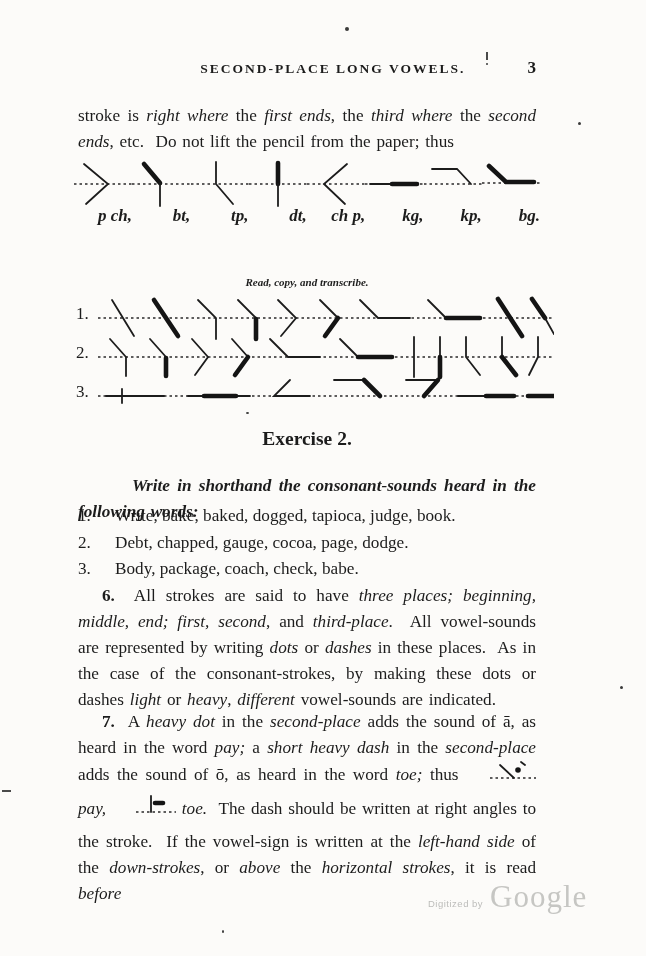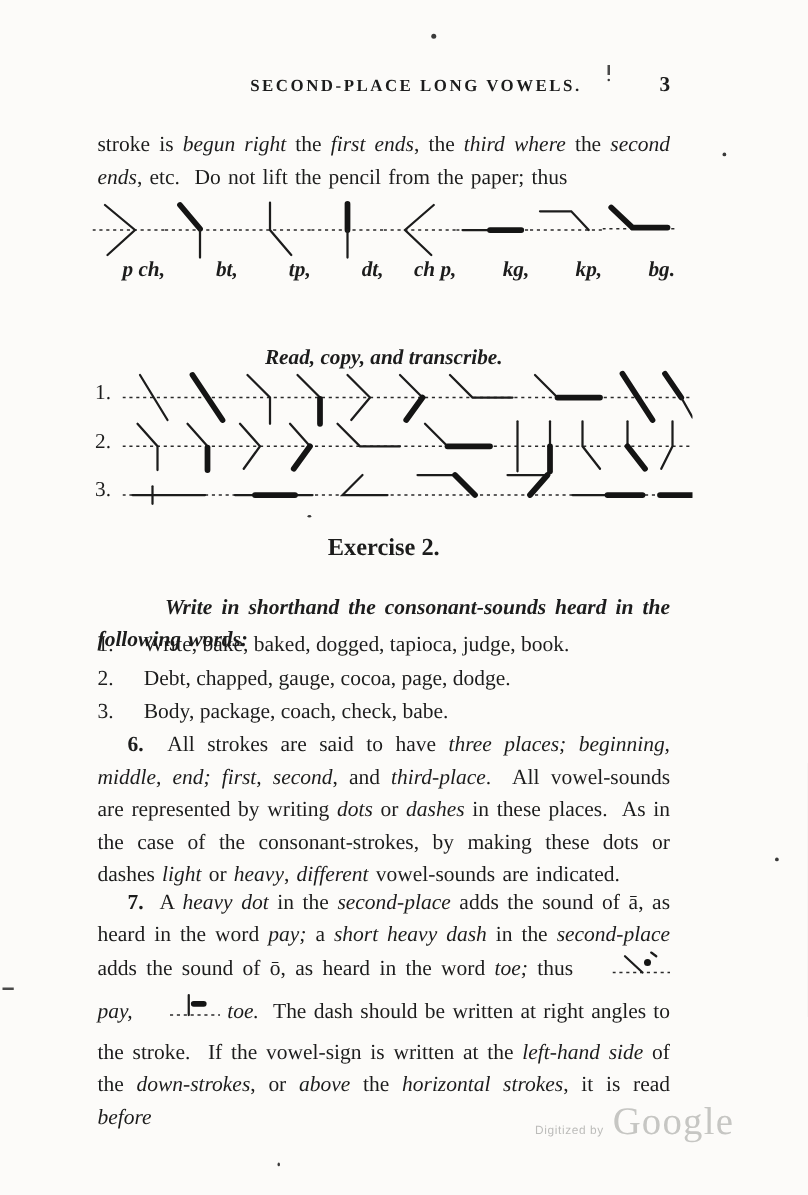--- a/index.html
+++ b/index.html
@@ -21,21 +21,21 @@
   .para.indent{text-indent:24px;}
   .intro{top:86px;}
   
   .sym-row{position:absolute;left:74px;top:160px;width:466px;display:flex;justify-content:space-between;}
   .sym-row svg{display:block;}
   .label-row{position:absolute;left:74px;top:206px;width:466px;display:flex;justify-content:space-between;font-style:italic;font-weight:bold;font-size:17px;}
   .label-row span{width:58px;text-align:right;}
   
   .ex-title{position:absolute;left:78px;width:458px;text-align:center;font-weight:bold;font-size:19.5px;}
   .ex1-title{top:245px;}
-  .ex-sub{position:absolute;left:78px;width:458px;text-align:center;font-style:italic;font-weight:bold;font-size:17px;top:276px;}
+  .ex-sub{position:absolute;left:78px;width:458px;text-align:center;font-style:italic;font-weight:bold;font-size:11px;top:276px;}
   .sh-line{position:absolute;left:76px;width:478px;display:flex;align-items:flex-start;}
   .sh-line .num{font-size:17px;width:22px;padding-top:8px;}
   .sh-line svg{display:block;}
   .line1{top:296px;}.line2{top:335px;}.line3{top:374px;}
   .ex2-title{top:428px;}
   .ex2-intro{top:456px;font-weight:bold;}
   .word-list{position:absolute;left:78px;top:503px;width:458px;font-size:17.2px;line-height:26.5px;}
   .word-item{display:flex;}
   .word-item .num{width:37px;}
   .p6{top:566px;}
@@ -57,21 +57,21 @@
 </head>
 <body>
 
 <div class="page">
 
   <div class="header">
     <div class="running-title">SECOND-PLACE LONG VOWELS.</div>
     <div class="page-number">3</div>
   </div>
 
-  <p class="para intro"><span>stroke is </span><span style="font-style: italic;">begun right</span><span> the </span><span style="font-style: italic;">first ends</span><span>, the </span><span style="font-style: italic;">third where</span><span> the </span><span style="font-style: italic;">second ends</span><span>, etc.&nbsp; Do not lift the pencil from the paper; thus</span></p>
+  <p class="para intro"><span>stroke is </span><span style="font-style: italic;">right where</span><span> the </span><span style="font-style: italic;">first ends</span><span>, the </span><span style="font-style: italic;">third where</span><span> the </span><span style="font-style: italic;">second ends</span><span>, etc.&nbsp; Do not lift the pencil from the paper; thus</span></p>
 
   <div class="sym-row">
     <svg width="58" height="48" viewBox="0 0 58 48">
       <path class="dash" d="M0 24 H58"></path>
         <path class="thin" d="M10 4 L34 24 L12 44"></path>
     </svg>
     <svg width="58" height="48" viewBox="0 0 58 48">
       <path class="dash" d="M0 24 H58"></path>
         <path class="thick" d="M12 4 L28 23"></path>
         <path class="thin" d="M28 23 L28 46"></path>

